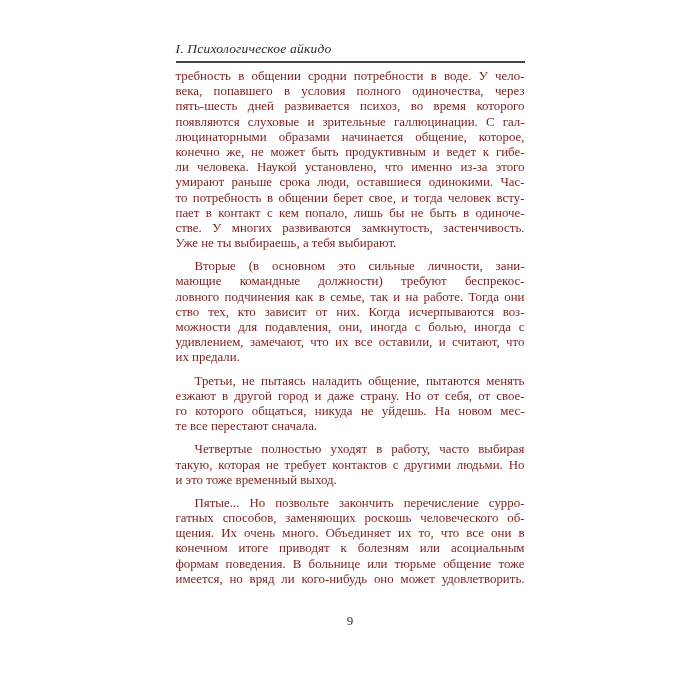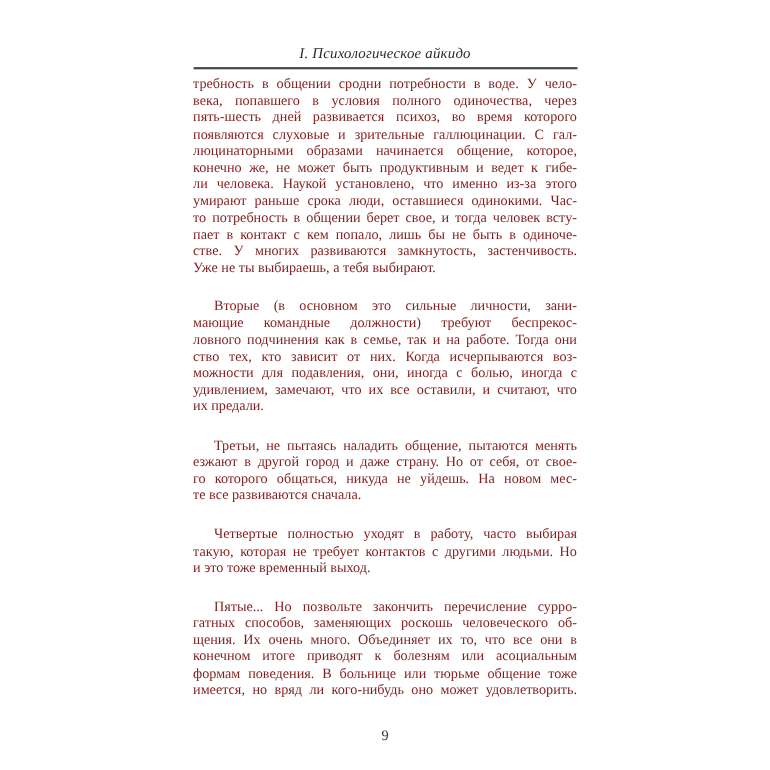--- a/index.html
+++ b/index.html
@@ -14,40 +14,40 @@
     width: 700px; height: 700px;
     overflow: hidden;
     background: #ffffff;
   }
   .column {
     width: 349px;
     margin: 0 auto;
     padding-top: 41px;
   }
   .running-header {
-    text-align: center;
+    text-align: left;
     font-style: italic;
     font-size: 13.5px;
     line-height: 16px;
     color: #2b2b2b;
     letter-spacing: 0.2px;
   }
   .header-rule {
     height: 0;
     border-bottom: 2px solid #454545;
     margin-top: 4px;
   }
   .body-text {
     margin-top: 6px;
     font-size: 12.9px;
     line-height: 15.2px;
     color: #7f1d1d;
   }
   .para { margin: 0; padding: 0; }
-  .para + .para { margin-top: 20px; }
+  .para + .para { margin-top: 8px; }
   .line {
     text-align: justify;
     text-align-last: justify;
     height: 15.2px;
   }
   .line.lastline {
     text-align-last: left;
   }
   .line.indent {
     padding-left: 19px;
@@ -94,21 +94,21 @@
         <span class="line" style="display:block">ство тех, кто зависит от них. Когда исчерпываются воз-</span>
         <span class="line" style="display:block">можности для подавления, они, иногда с болью, иногда с</span>
         <span class="line" style="display:block">удивлением, замечают, что их все оставили, и считают, что</span>
         <span class="line lastline" style="display:block">их предали.</span>
       </p>
 
       <p class="para">
         <span class="line indent" style="display:block">Третьи, не пытаясь наладить общение, пытаются менять</span>
         <span class="line" style="display:block">езжают в другой город и даже страну. Но от себя, от свое-</span>
         <span class="line" style="display:block">го которого общаться, никуда не уйдешь. На новом мес-</span>
-        <span class="line lastline" style="display:block">те все развиваются сначала.</span>
+        <span class="line lastline" style="display:block">те все перестают сначала.</span>
       </p>
 
       <p class="para">
         <span class="line indent" style="display:block">Четвертые полностью уходят в работу, часто выбирая</span>
         <span class="line" style="display:block">такую, которая не требует контактов с другими людьми. Но</span>
         <span class="line lastline" style="display:block">и это тоже временный выход.</span>
       </p>
 
       <p class="para">
         <span class="line indent" style="display:block">Пятые... Но позвольте закончить перечисление сурро-</span>

